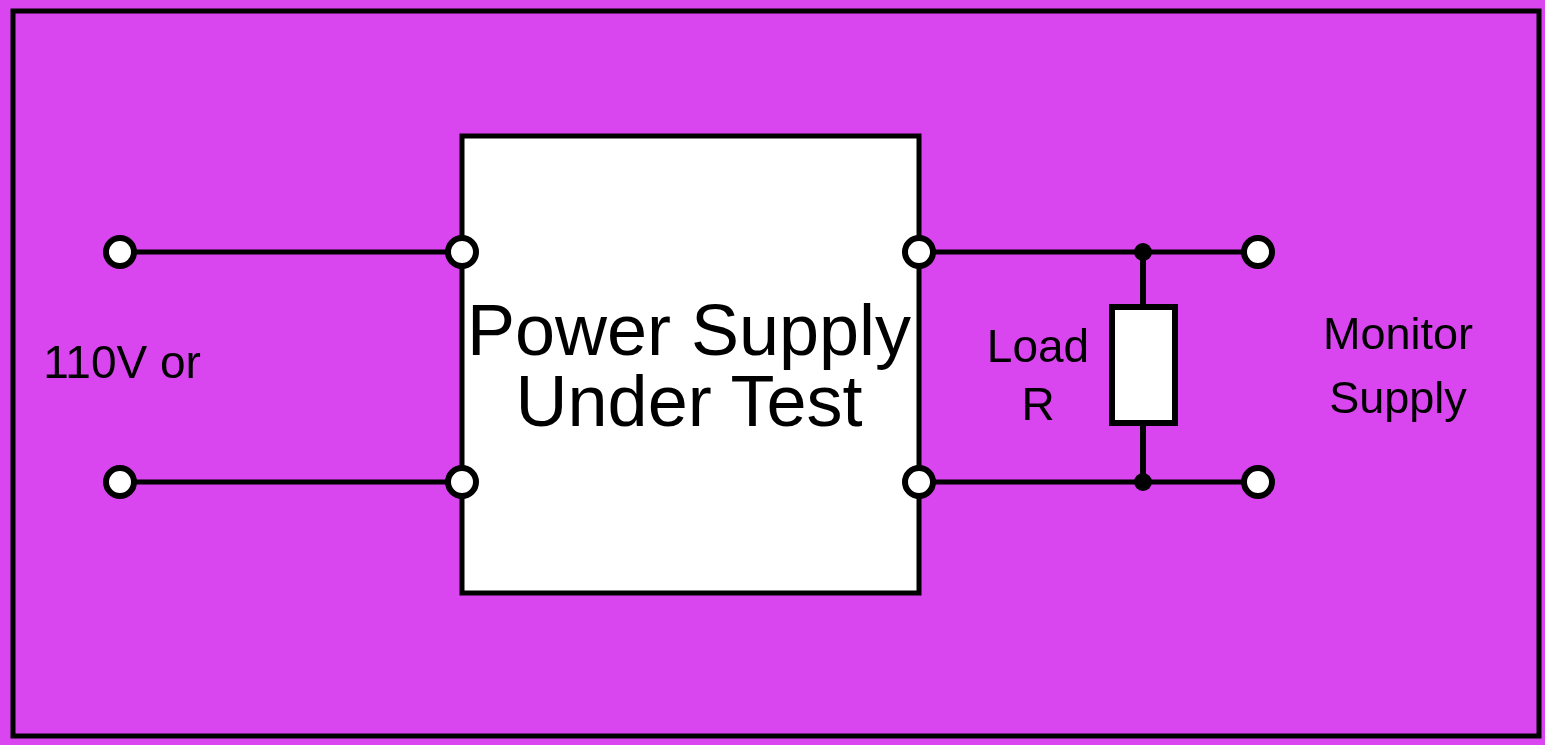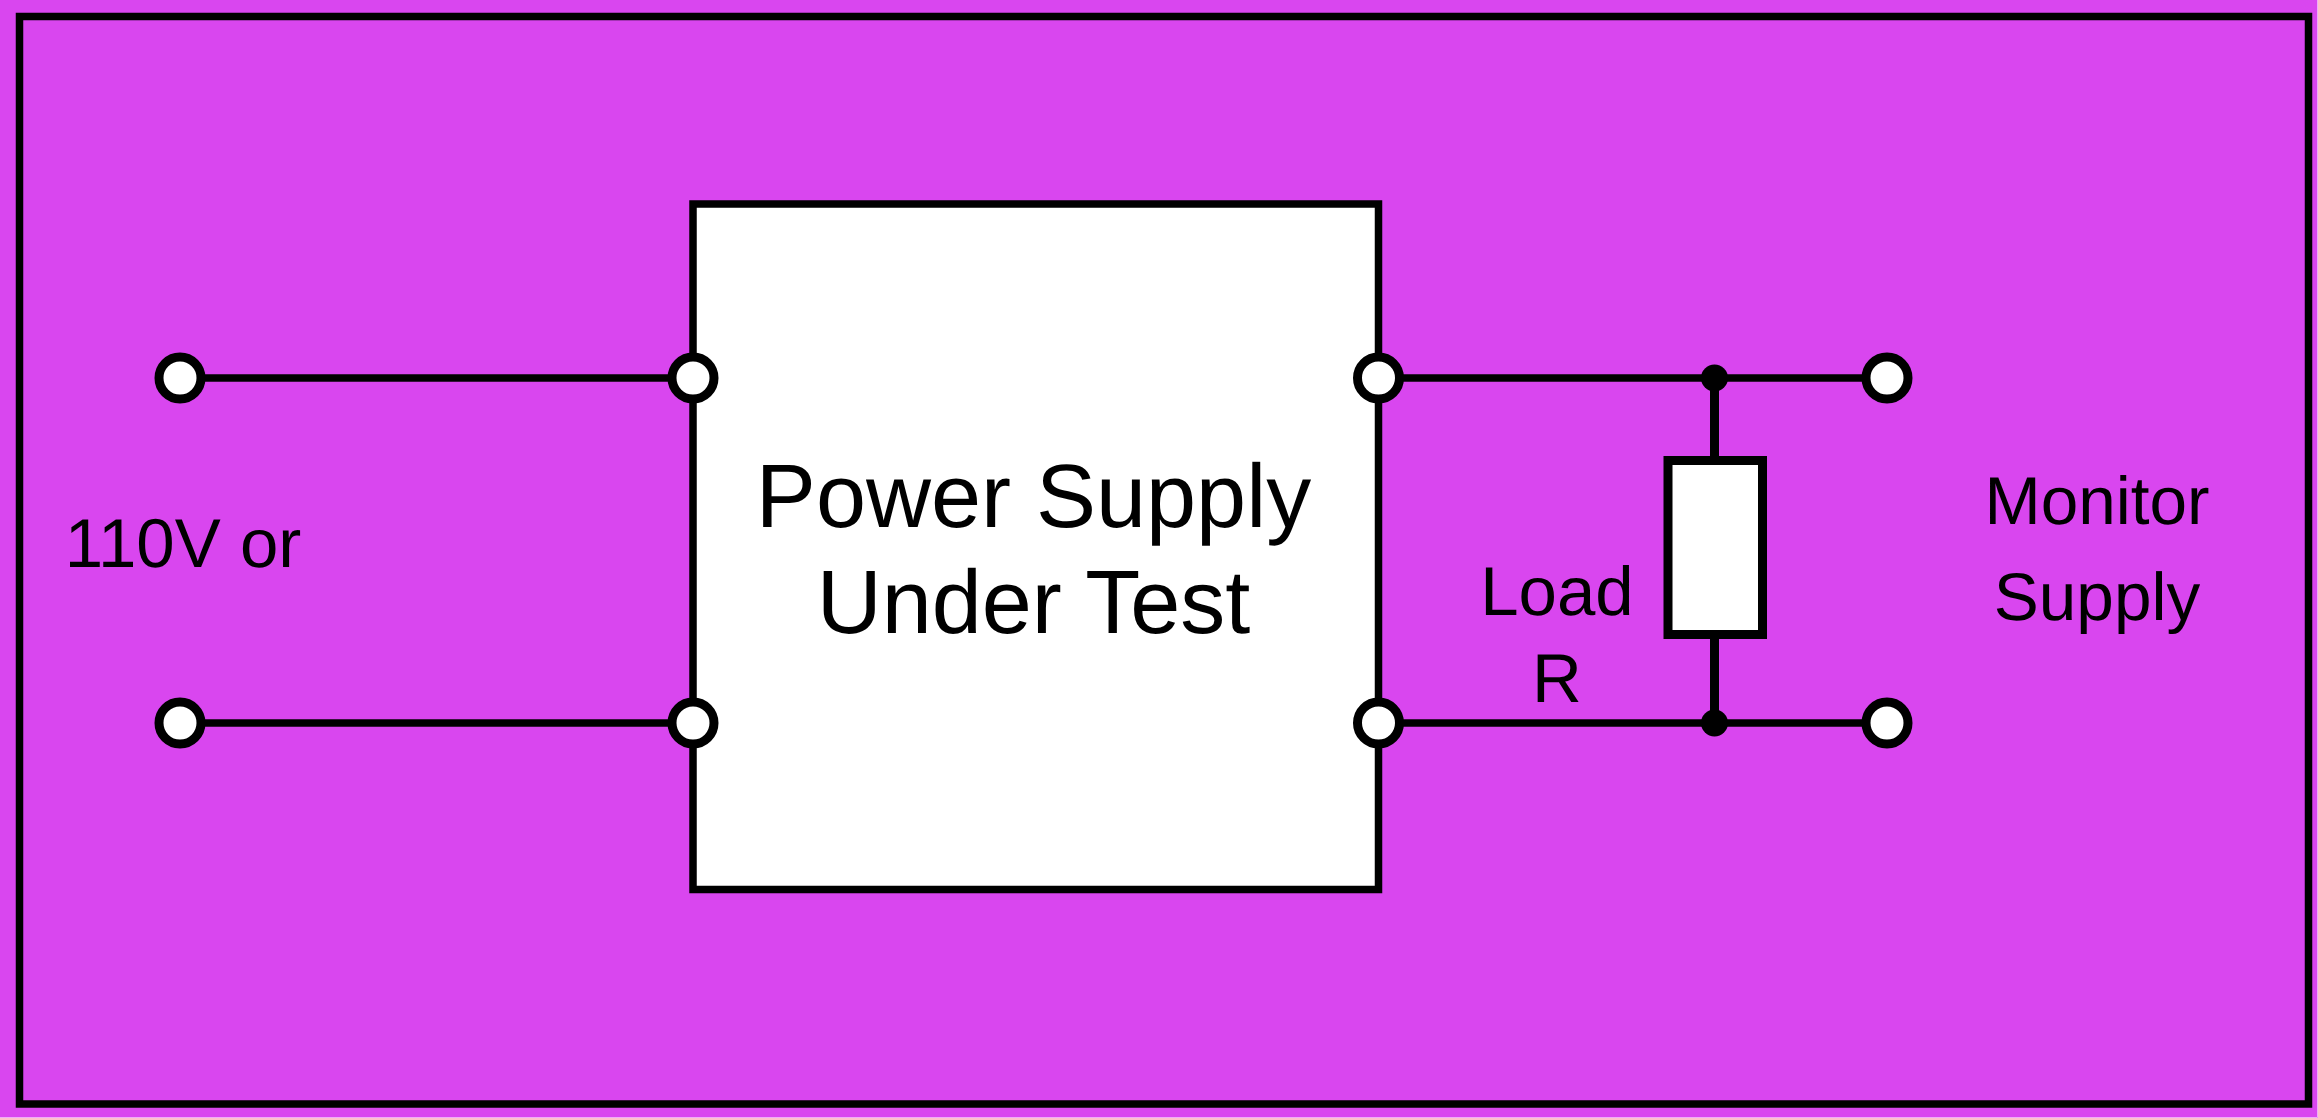--- a/index.html
+++ b/index.html
@@ -34,27 +34,27 @@
   .label-small {
     font-size: 46px;
     line-height: 58px;
   }
   .label-monitor {
     font-size: 45px;
     line-height: 64px;
     margin-left: 16px;
   }
   .label-device {
-    font-size: 60px;
+    font-size: 72px;
     line-height: 71px;
   }
   .label-source { left: 122px; top: 362px; }
   .label-acinput { left: 356px; top: 362px; }
   .label-device-pos { left: 689px; top: 366px; }
-  .label-load { left: 1038px; top: 375px; margin-top: 48px; }
+  .label-load { left: 1038px; top: 375px; }
   .label-monitor-pos { left: 1382px; top: 366px; }
 </style>
 </head>
 <body>
 
 <div class="canvas">
 
   <svg class="wires-svg" viewBox="0 0 1545 745" xmlns="http://www.w3.org/2000/svg">
 
     <rect x="13" y="11" width="1526" height="725" fill="none" stroke="#000000" stroke-width="5"></rect>

